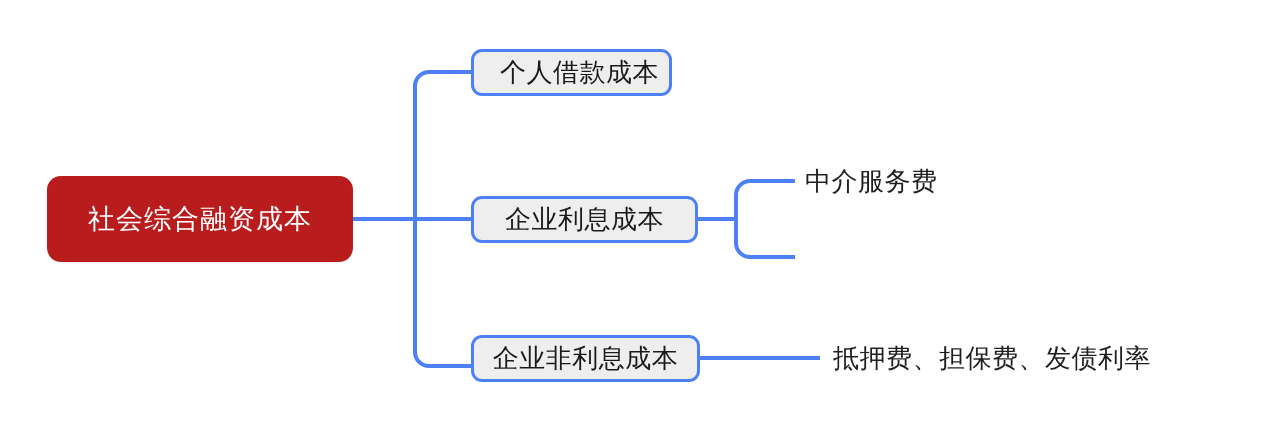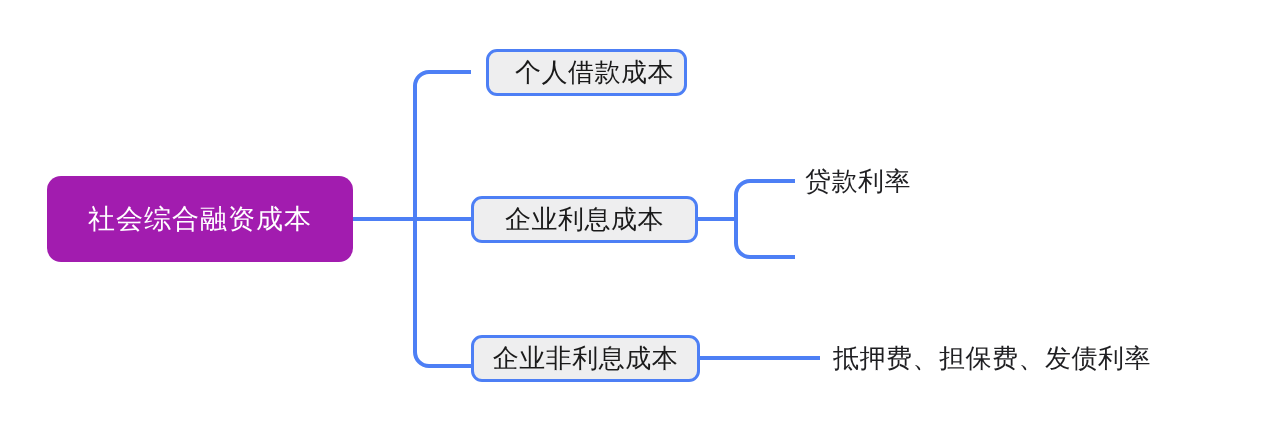--- a/index.html
+++ b/index.html
@@ -26,21 +26,21 @@
   }
   .node {
     position: absolute;
     box-sizing: border-box;
     display: flex;
     align-items: center;
     justify-content: center;
     white-space: nowrap;
   }
   .root-node {
-    background: #a21caf;
+    background: #b91c1c;
     border-radius: 14px;
     color: #ffffff;
     font-size: 27px;
     letter-spacing: 1px;
   }
   .branch-node {
     background: #eeeeef;
     border: 3px solid #4d7ff5;
     border-radius: 11px;
     color: #1a1a1a;
@@ -76,34 +76,34 @@
       <path d="M 795 181 L 750 181 A 14 14 0 0 0 736 195 L 736 243 A 14 14 0 0 0 750 257 L 795 257"></path>
 
       <path d="M 700 358 L 820 358"></path>
     </g>
   </svg>
 
   <div class="node root-node" style="left:47px; top:176px; width:306px; height:86px;">
     <span>社会综合融资成本</span>
   </div>
 
-  <div class="node branch-node" style="left:486px; top:49px; width:201px; height:47px;padding-left:16px;">
+  <div class="node branch-node" style="left:471px; top:49px; width:201px; height:47px;padding-left:16px;">
     <span>个人借款成本</span>
   </div>
 
   <div class="node branch-node" style="left:471px; top:196px; width:227px; height:47px;">
     <span>企业利息成本</span>
   </div>
 
   <div class="node branch-node" style="left:471px; top:335px; width:229px; height:47px;">
     <span>企业非利息成本</span>
   </div>
 
   <div class="leaf-label" style="left:805px; top:163px; height:36px;">
-    <span>贷款利率</span>
+    <span>中介服务费</span>
   </div>
 
 
   <div class="leaf-label" style="left:833px; top:340px; height:36px;">
     <span>抵押费、担保费、发债利率</span>
   </div>
 
 </div>
 
 </body></html>

